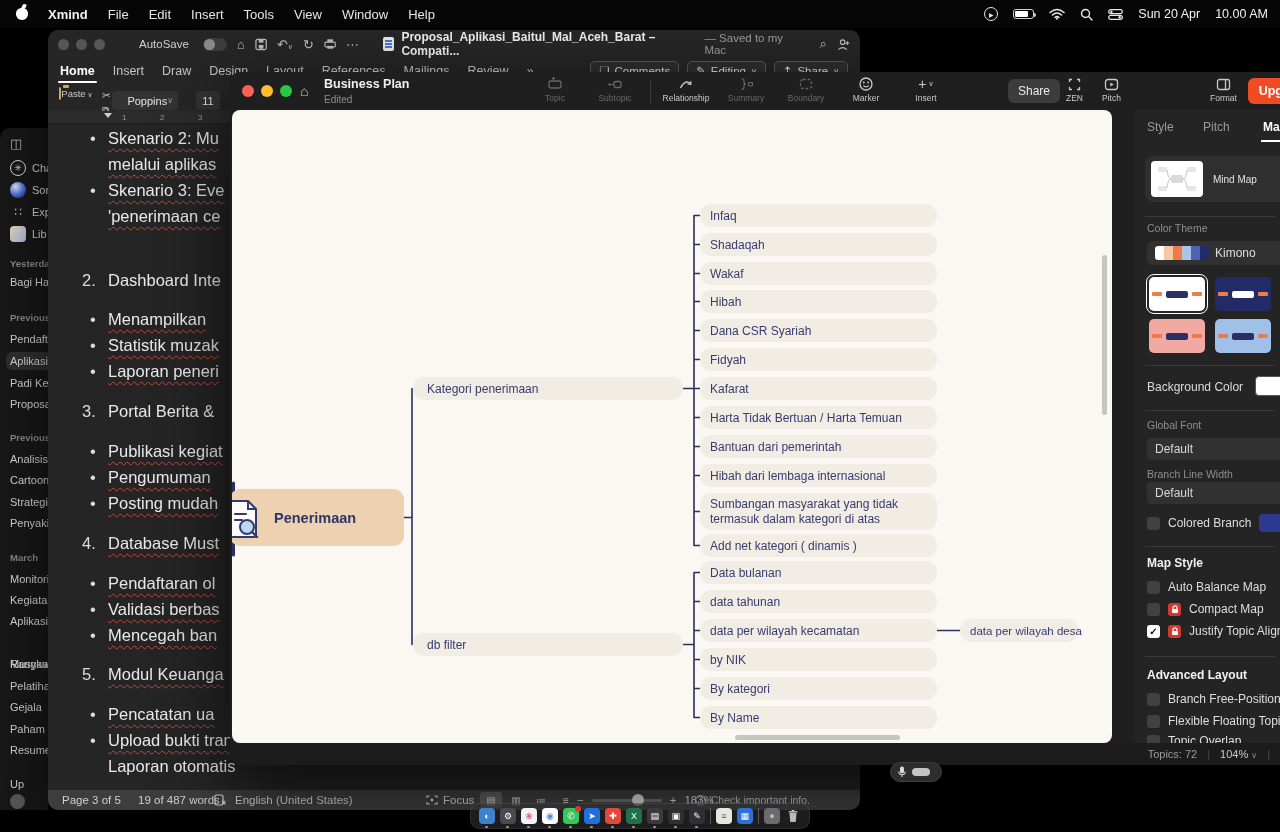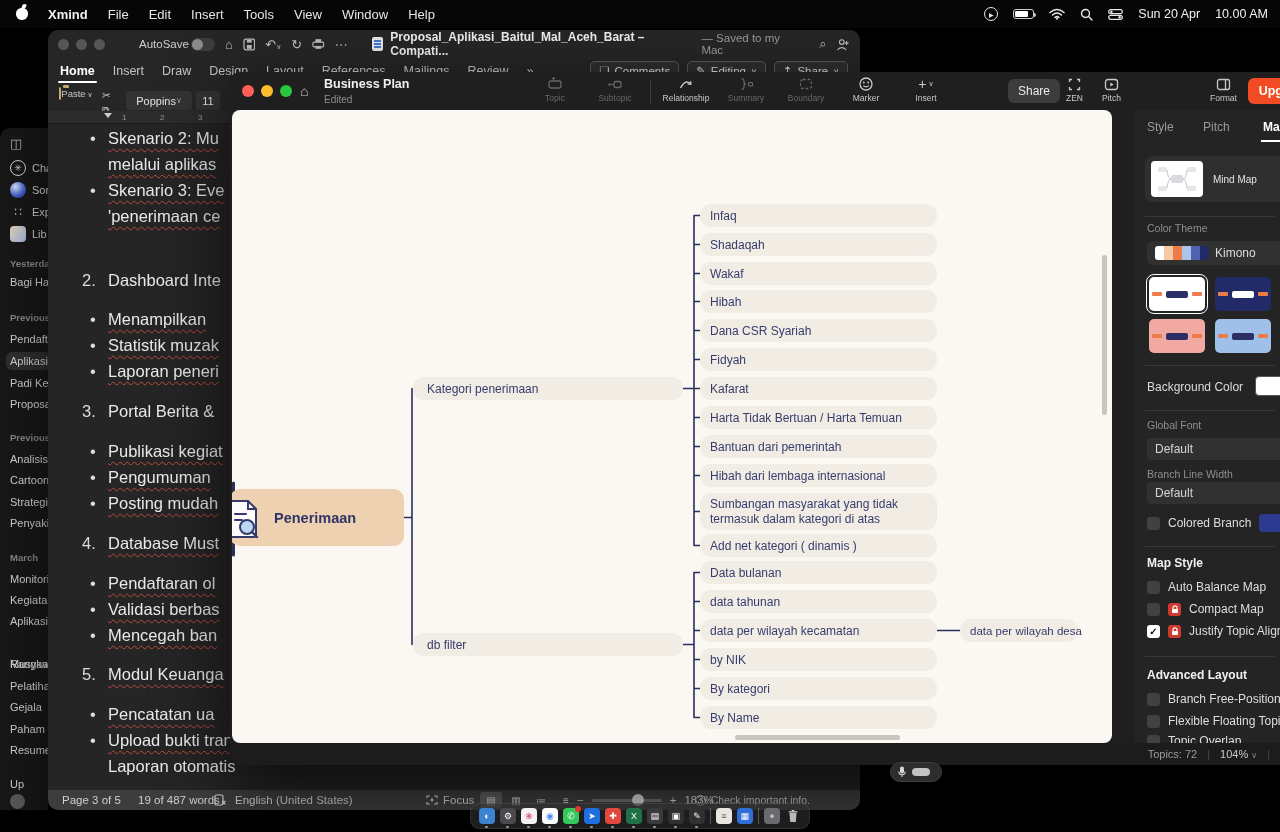--- a/index.html
+++ b/index.html
@@ -46,21 +46,21 @@
   .w-tabs{height:26px;display:flex;align-items:center;gap:18px;padding:0 12px;font-size:12.5px;color:#c4c4c4;position:relative}
   .w-tab.on{color:#fff;font-weight:bold;position:relative}
   .w-tab.on::after{content:"";position:absolute;left:-2px;right:-2px;bottom:-5px;height:2px;background:#fff;border-radius:2px}
   .w-actions{margin-left:auto;display:flex;align-items:center;gap:8px}
   .w-btn{border:1px solid #5a5a5a;border-radius:5px;height:20px;display:flex;align-items:center;gap:5px;padding:0 8px;font-size:11.5px;color:#d9d9d9;background:#2e2e2e}
   .ribbon{height:53px;border-bottom:1px solid #1c1c1c;position:relative;color:#c9c9c9}
   .paste{position:absolute;left:10px;top:4px;width:36px;text-align:center;font-size:9.5px}
   .clip{width:15px;height:18px;border:1.4px solid #c9a968;border-radius:2px;margin:0 auto;position:relative}
   .clip::before{content:"";position:absolute;left:3px;top:-3px;width:6px;height:3px;background:#c9a968;border-radius:1px}
   .cutcol{position:absolute;left:54px;top:5px;display:flex;flex-direction:column;gap:3px;font-size:10.5px}
-  .fontbox{position:absolute;left:78px;top:7px;width:66px;height:19px;background:#333;border-radius:4px;font-size:11px;display:flex;align-items:center;padding:0 5px;justify-content:center;color:#e3e3e3}
+  .fontbox{position:absolute;left:64px;top:7px;width:66px;height:19px;background:#333;border-radius:4px;font-size:11px;display:flex;align-items:center;padding:0 5px;justify-content:flex-end;color:#e3e3e3}
   .sizebox{position:absolute;left:148px;top:7px;width:24px;height:19px;background:#333;border-radius:4px;font-size:11px;display:flex;align-items:center;justify-content:center;color:#e3e3e3}
   .fmtrow{position:absolute;left:80px;top:33px;display:flex;gap:10px;font-size:12.5px;color:#d6d6d6;align-items:center}
   .ruler{position:absolute;left:0;top:81px;width:100%;height:13px;background:#2c2c2c;border-bottom:1px solid #1d1d1d;font-size:8px;color:#9a9a9a}
   .rnum{position:absolute;top:2px}
   .rtri{position:absolute;left:56px;top:2px;width:0;height:0;border-left:4px solid transparent;border-right:4px solid transparent;border-top:5px solid #cfcfcf}
   .docarea{position:absolute;left:0;top:94px;width:100%;height:666px;background:#252525;overflow:hidden}
   .dl{position:absolute;left:0;right:0;height:24px;color:#e9e9e9;font-size:16.5px}
   .dl .mk{position:absolute;left:42px;color:#dcdcdc}
   .dl.num .mk{left:34px}
   .dl .tx{position:absolute;left:60px;white-space:nowrap}
@@ -225,21 +225,21 @@
       </span>
   </div>
 
   <div class="word">
     <div class="w-title">
       <span style="display:flex;gap:7px">
         <span class="tl"></span>
         <span class="tl"></span>
         <span class="tl"></span>
       </span>
-      <span style="display:flex;align-items:center;gap:2px;margin-left:24px">
+      <span style="display:flex;align-items:center;gap:14px;margin-left:24px">
         <span>AutoSave</span>
         <span class="toggle"></span>
       </span>
       <span class="w-ic">⌂</span>
       <svg width="13" height="13" viewBox="0 0 13 13">
           <rect x="1" y="1" width="11" height="11" rx="2" stroke="#bdbdbd" fill="none" stroke-width="1.3"></rect>
           <rect x="4" y="7" width="5" height="4" fill="#bdbdbd"></rect>
           <rect x="4" y="1.5" width="5" height="3" fill="#bdbdbd"></rect>
         </svg>
       <span class="w-ic">↶<span style="font-size:7px">∨</span></span>

